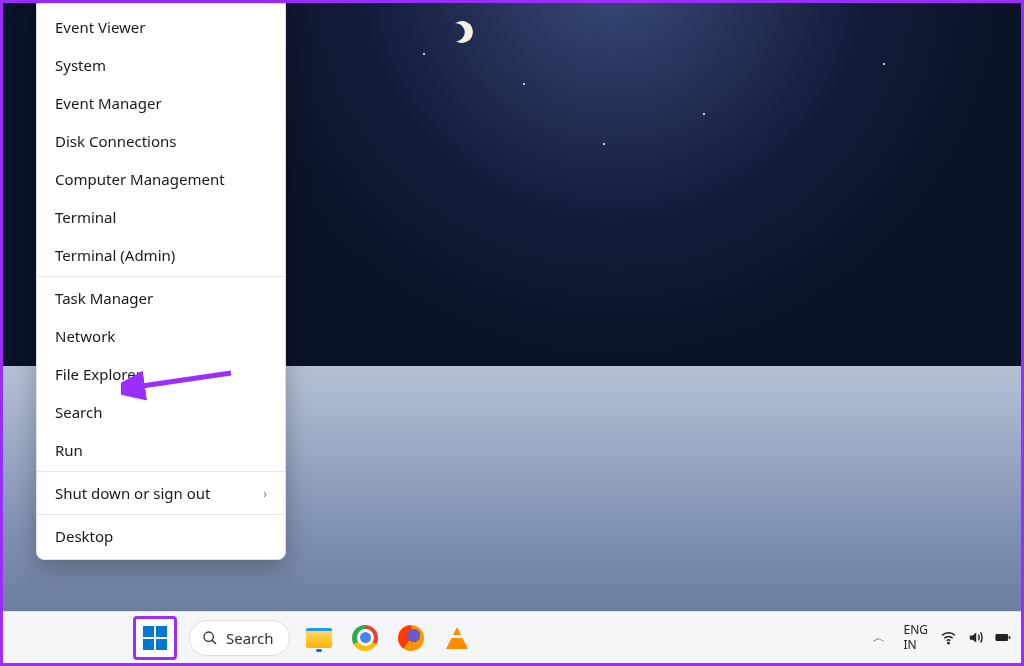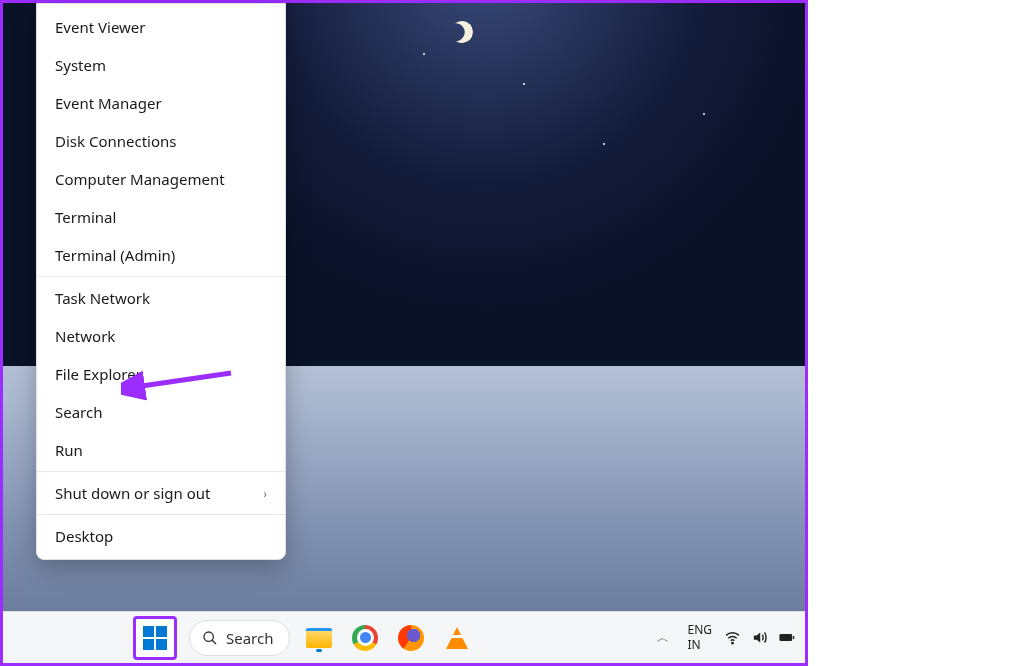--- a/index.html
+++ b/index.html
@@ -1,20 +1,20 @@
 <!DOCTYPE html>
 <html><head>
 <meta charset="utf-8">
 <style>
   * { box-sizing: border-box; margin: 0; padding: 0; font-family: "Segoe UI", system-ui, sans-serif; }
   html, body { width: 1024px; height: 666px; overflow: hidden; }
 
   .screen {
     position: relative;
-    width: 808px;
+    width: 1024px;
     height: 666px;
     border: 3px solid #9b2dff;
     background:
       radial-gradient(circle at 60% -10%, #3a4a7a 0%, #131b3a 35%, #0a1228 55%) top/100% 55% no-repeat,
       linear-gradient(180deg, #0a1228 0%, #1a2950 10%, #5a6088 25%, #d07a4a 34%, #f5b060 37%, #f8d8a8 39%, #e8e0d0 40%, #c8d0e0 45%, #aab8d0 60%, #8090b0 80%, #607090 100%) bottom/100% 100% no-repeat;
   }
 
   
   .moon {
     position: absolute; top: 18px; left: 448px;
@@ -176,21 +176,21 @@
         <span>Computer Management</span>
       </div>
       <div class="menu-item">
         <span>Terminal</span>
       </div>
       <div class="menu-item">
         <span>Terminal (Admin)</span>
       </div>
       <div class="menu-sep"></div>
       <div class="menu-item">
-        <span>Task Network</span>
+        <span>Task Manager</span>
       </div>
       <div class="menu-item">
         <span>Network</span>
       </div>
       <div class="menu-item">
         <span>File Explorer</span>
       </div>
       <div class="menu-item">
         <span>Search</span>
       </div>

